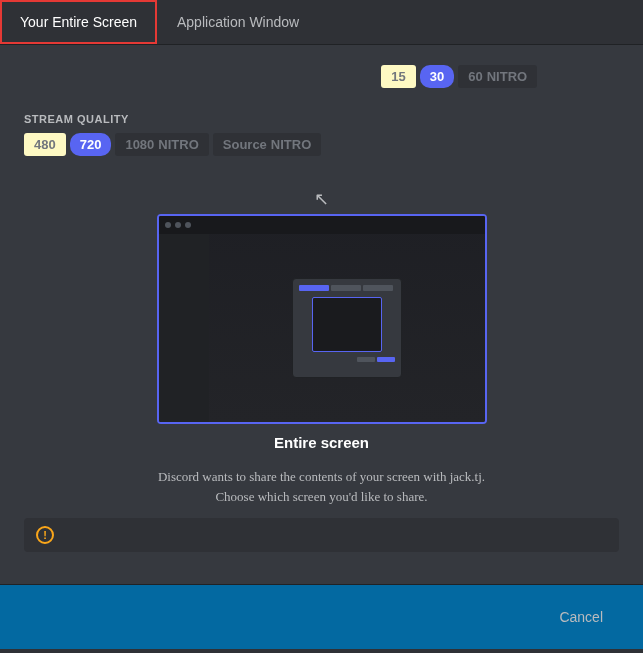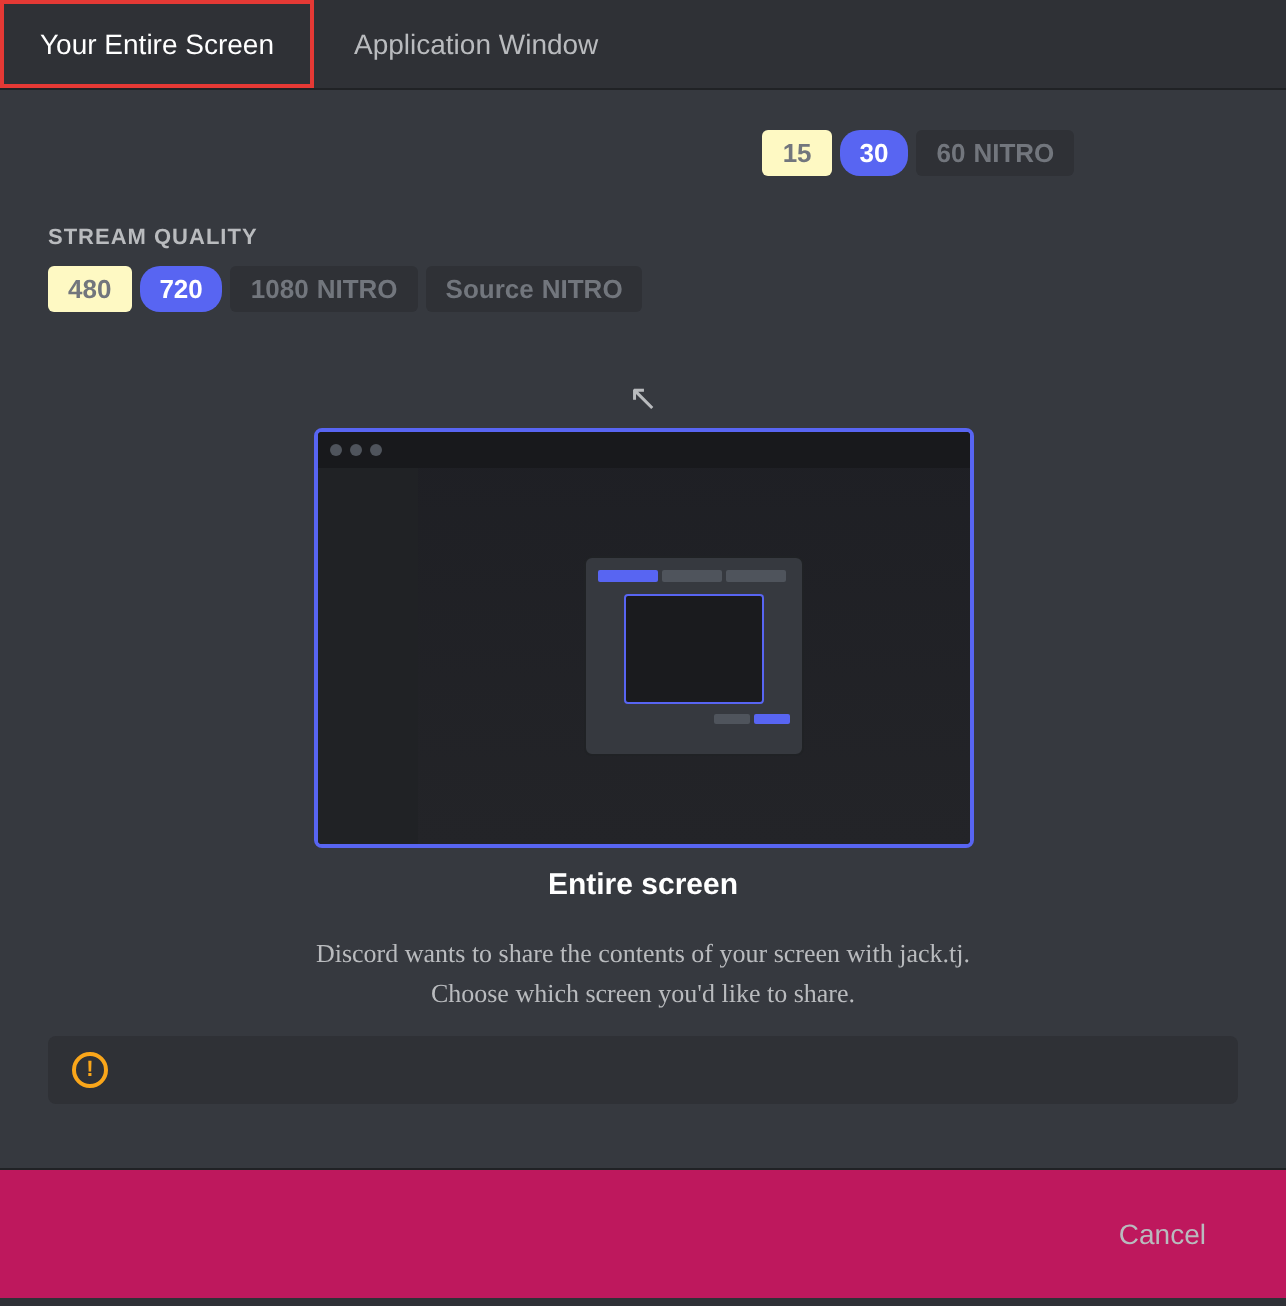--- a/index.html
+++ b/index.html
@@ -295,21 +295,21 @@
     }
 
     
     .dialog-footer {
       display: flex;
       justify-content: flex-end;
       align-items: center;
       gap: 12px;
       padding: 16px 24px;
       border-top: 1px solid #202225;
-      background: #be185d;
+      background: #0369a1;
     }
 
     .btn-cancel {
       background: transparent;
       border: none;
       color: #b9bbbe;
       font-size: 14px;
       font-weight: 500;
       cursor: pointer;
       padding: 8px 16px;

